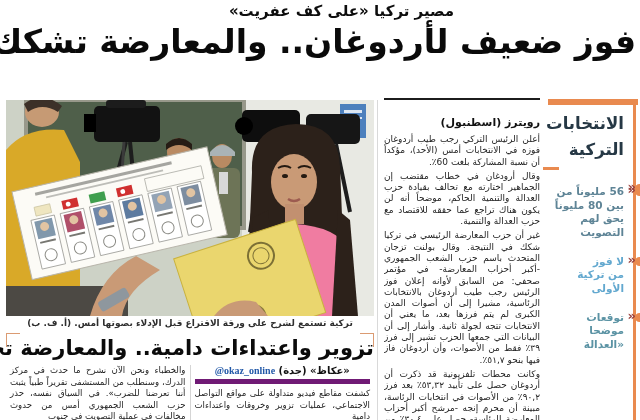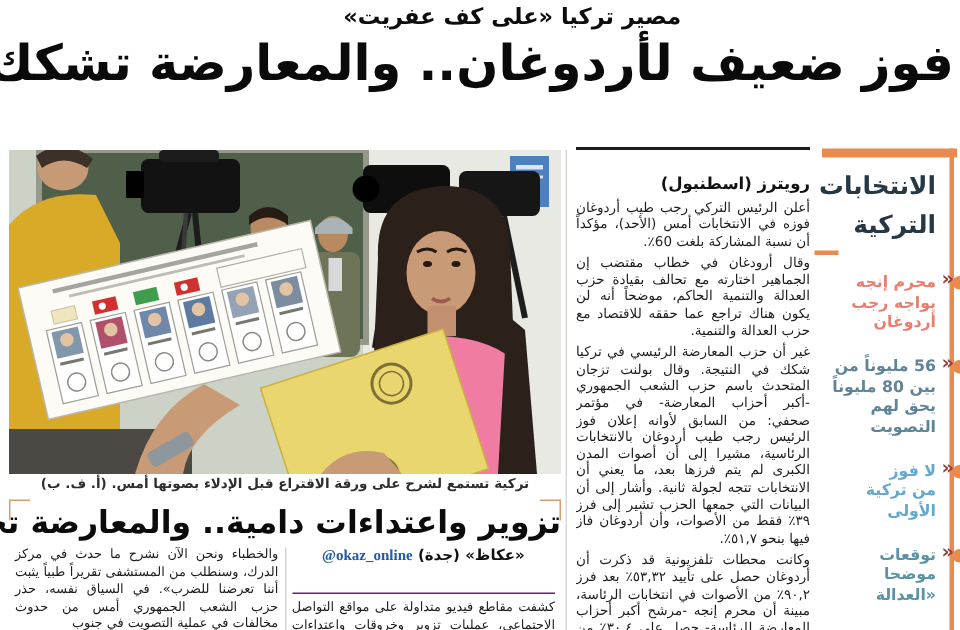--- a/index.html
+++ b/index.html
@@ -58,21 +58,21 @@
   .bracket.tr{top:0;left:0;border-top-width:1.5px;border-left-width:1.5px;}
   .sub-headline{
     text-align:center;font-size:21px;font-weight:900;color:#0b0b0b;
     letter-spacing:-.5px;padding-top:3px;white-space:nowrap;
   }
   .sub-cols{display:flex;margin-top:5px;}
   .sub-col{flex:1;padding:0 4px;}
   .sub-col.first{border-left:1px solid #d5d5d5;}
   .sub-byline{
     text-align:center;font-size:10px;font-weight:800;color:#111;
-    border-bottom:1px solid #701a75;padding-bottom:19px;margin-bottom:4px;
+    border-bottom:5px solid #701a75;padding-bottom:3px;margin-bottom:4px;
   }
   .sub-byline .handle{
     font-family:"Liberation Serif", serif;font-weight:700;color:var(--handle-col,#2158a8);
     text-decoration:none;unicode-bidi:embed;direction:ltr;
   }
   .sub-text{font-size:8.6px;line-height:11.5px;color:#1d1d1d;text-align:justify;text-align-last:right;}
 </style>
 </head>
 <body>
 
@@ -83,21 +83,20 @@
   <div class="sb-topbar"></div>
   <div class="sb-vline"></div>
   <div class="sb-title">الانتخابات التركية</div>
   <div class="sb-title-underline"></div>
 
   <div class="sb-item">
     <span class="marker">
         <span class="dot"></span>
         <span class="chev">«</span>
       </span>
-    <span style="color: rgb(232, 126, 109);">محرم إنجه يواجه رجب أردوغان</span>
   </div>
   <div class="sb-item">
     <span class="marker">
         <span class="dot"></span>
         <span class="chev">«</span>
       </span>
     <span style="color: rgb(94, 132, 150);">56 مليوناً من بين 80 مليوناً يحق لهم التصويت</span>
   </div>
   <div class="sb-item sb-narrower">
     <span class="marker">

